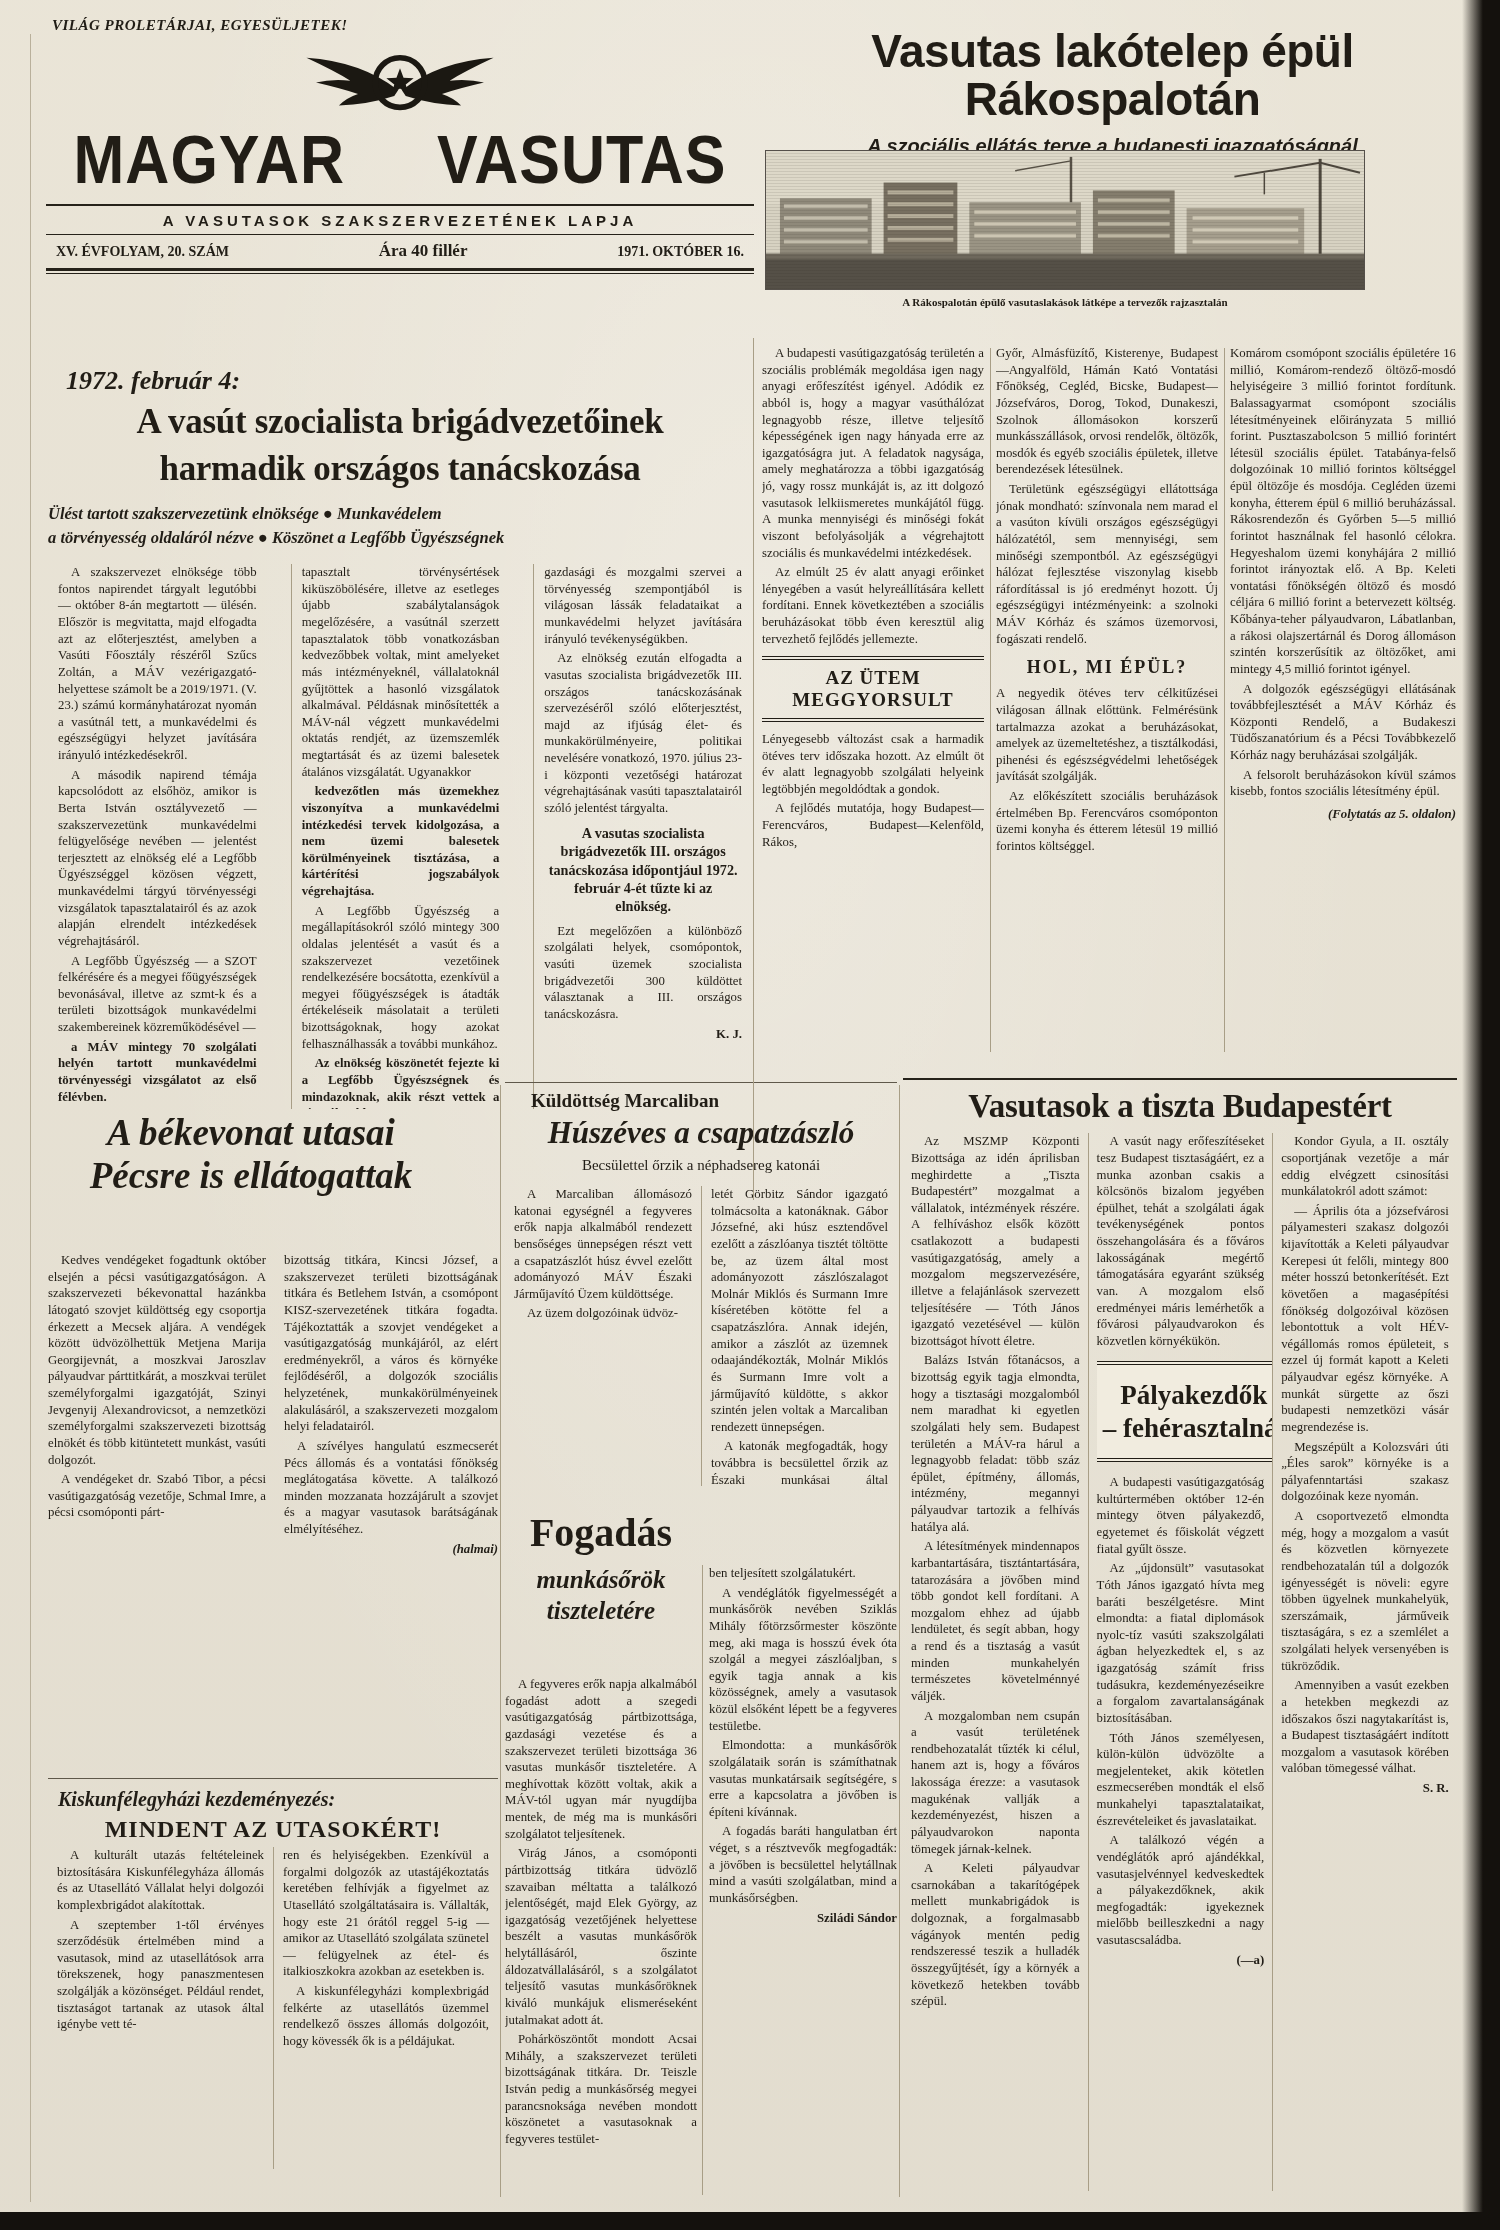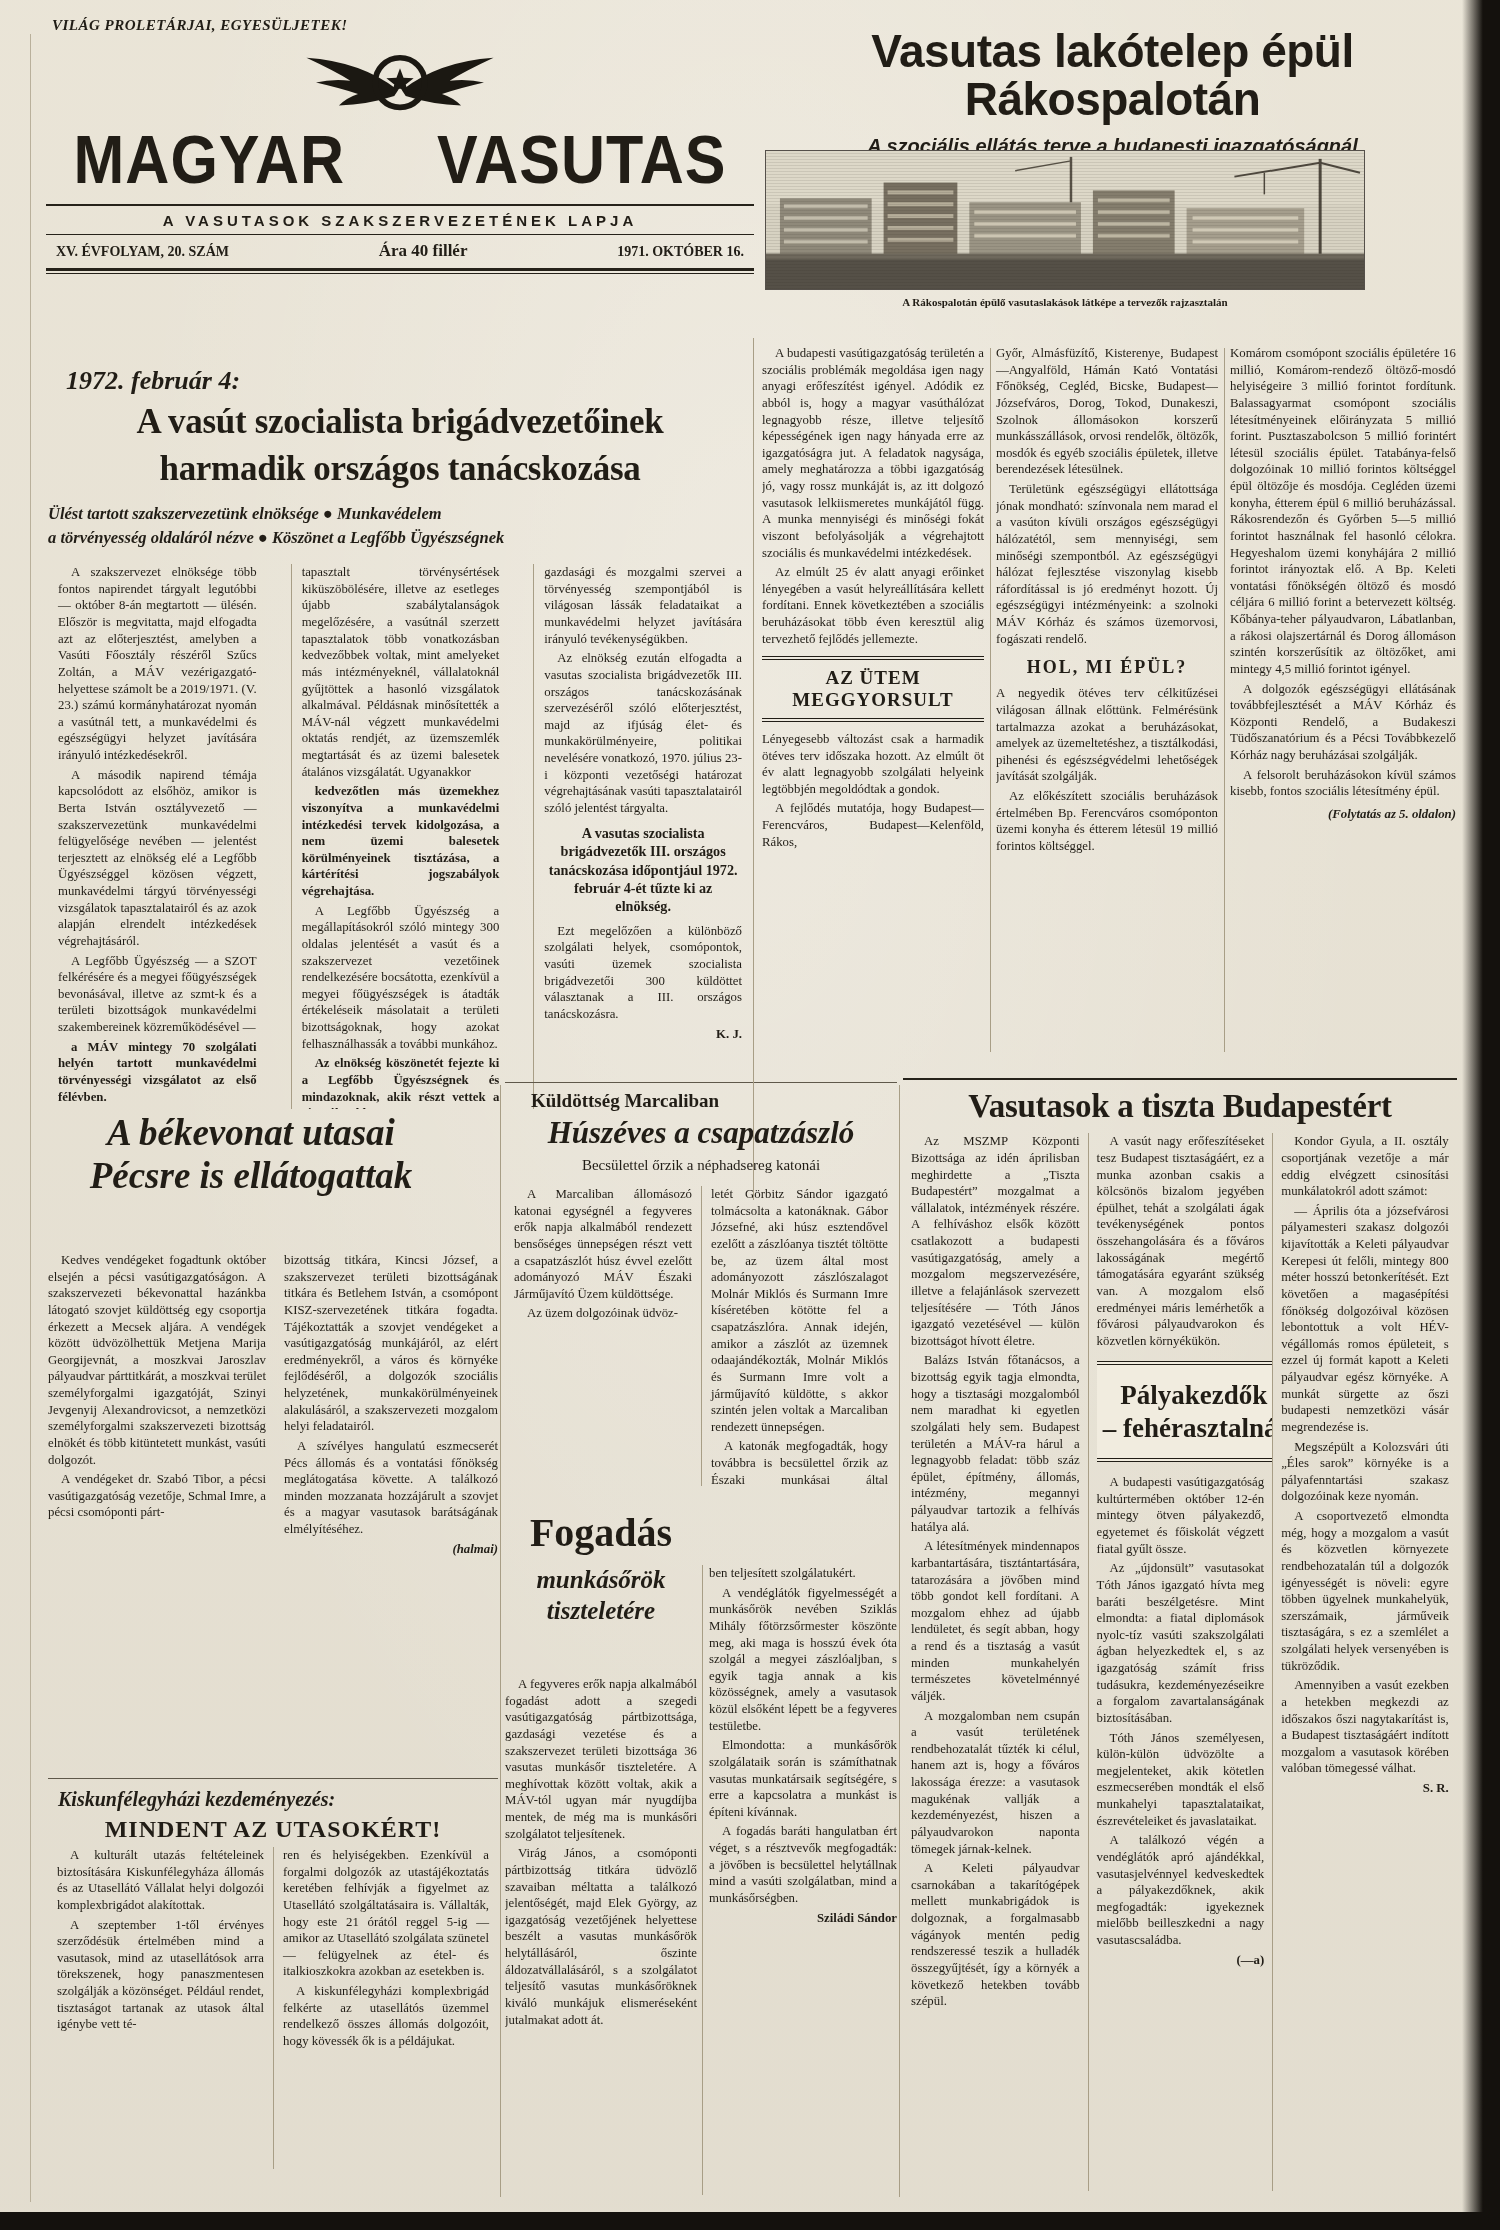--- a/index.html
+++ b/index.html
@@ -312,25 +312,26 @@
   <div class="abs" id="fogadas-head">
     <div class="d1">Fogadás</div>
     <div class="d2">
       <div>munkásőrök</div>
       <div>tiszteletére</div>
     </div>
   </div>
   <div class="abs tcol" id="fogadas-c1">
       <p>A fegyveres erők napja alkalmából fogadást adott a szegedi vasútigazgatóság pártbizottsága, gazdasági vezetése és a szakszervezet területi bizottsága 36 vasutas munkásőr tiszteletére. A meghívottak között voltak, akik a MÁV-tól ugyan már nyugdíjba mentek, de még ma is munkásőri szolgálatot teljesítenek.</p>
       <p>Virág János, a csomóponti pártbizottság titkára üdvözlő szavaiban méltatta a találkozó jelentőségét, majd Elek György, az igazgatóság vezetőjének helyettese beszélt a vasutas munkásőrök helytállásáról, őszinte áldozatvállalásáról, s a szolgálatot teljesítő vasutas munkásőröknek kiváló munkájuk elismeréseként jutalmakat adott át.</p>
+      <p>Pohárköszöntőt mondott Acsai Mihály, a szakszervezet területi bizottságának titkára. Dr. Teiszle István pedig a munkásőrség megyei parancsnoksága nevében mondott köszönetet a vasutasoknak a fegyveres testület-</p>
     </div>
   <div class="abs tcol" id="fogadas-c2">
       <p class="fi">ben teljesített szolgálatukért.</p>
       <p>A vendéglátók figyelmességét a munkásőrök nevében Sziklás Mihály főtörzsőrmester köszönte meg, aki maga is hosszú évek óta szolgál a megyei zászlóaljban, s egyik tagja annak a kis közösségnek, amely a vasutasok közül elsőként lépett be a fegyveres testületbe.</p>
-      <p>Elmondotta: a munkásőrök szolgálataik során is számíthatnak vasutas munkatársaik segítségére, s erre a kapcsolatra a munkást is építeni kívánnak.</p>
+      <p>Elmondotta: a munkásőrök szolgálataik során is számíthatnak vasutas munkatársaik segítségére, s erre a kapcsolatra a jövőben is építeni kívánnak.</p>
       <p>A fogadás baráti hangulatban ért véget, s a résztvevők megfogadták: a jövőben is becsülettel helytállnak mind a vasúti szolgálatban, mind a munkásőrségben.</p>
       <p class="sig">Sziládi Sándor</p>
     </div>
 
   <section class="abs" id="budapest">
     <div class="h">Vasutasok a tiszta Budapestért</div>
     <div class="bud-cols">
       <div class="tcol">
           <p>Az MSZMP Központi Bizottsága az idén áprilisban meghirdette a „Tiszta Budapestért” mozgalmat a vállalatok, intézmények részére. A felhíváshoz elsők között csatlakozott a budapesti vasútigazgatóság, amely a mozgalom megszervezésére, illetve a felajánlások szervezett teljesítésére — Tóth János igazgató vezetésével — külön bizottságot hívott életre.</p>
           <p>Balázs István főtanácsos, a bizottság egyik tagja elmondta, hogy a tisztasági mozgalomból nem maradhat ki egyetlen szolgálati hely sem. Budapest területén a MÁV-ra hárul a legnagyobb feladat: több száz épület, építmény, állomás, intézmény, megannyi pályaudvar tartozik a felhívás hatálya alá.</p>

